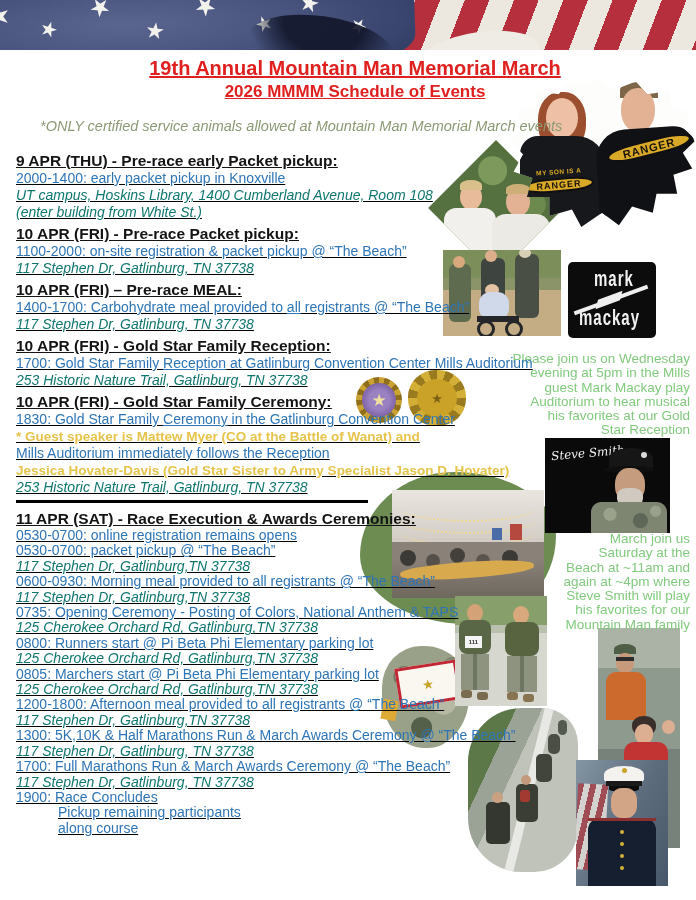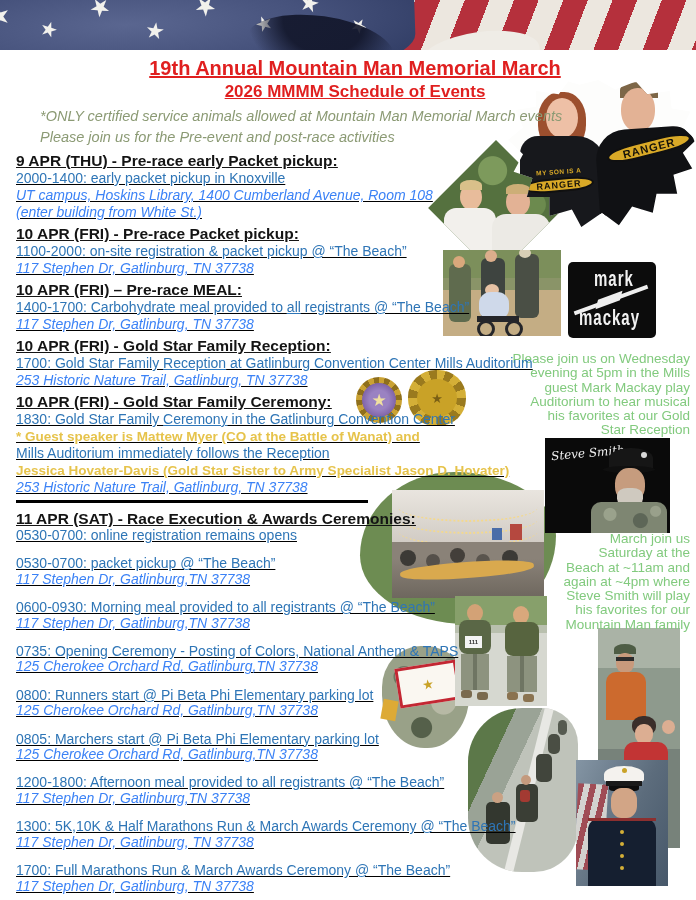--- a/index.html
+++ b/index.html
@@ -18,30 +18,30 @@
   .f-fold{position:absolute;left:245px;top:16px;width:150px;height:64px;
      background:radial-gradient(ellipse at 50% 10%,rgba(18,22,42,.9) 0 38%,transparent 72%);
      border-radius:50%;transform:rotate(8deg);}
   .f-white{position:absolute;left:420px;top:32px;width:120px;height:46px;background:#efece6;
      border-radius:50% 50% 0 0;transform:rotate(-8deg);}
 
   
   .titles{left:0;top:57px;width:710px;text-align:center;z-index:5;}
   .title{font-size:20px;font-weight:bold;color:#e01f1f;text-decoration:underline;}
   .subtitle{font-size:17px;font-weight:bold;color:#e01f1f;text-decoration:underline;margin-top:2px;}
-  .notes{left:40px;top:106px;color:#8b9a74;font-style:italic;font-size:14.5px;line-height:21px;z-index:5;}
+  .notes{left:40px;top:116px;color:#8b9a74;font-style:italic;font-size:14.5px;line-height:21px;z-index:5;}
   #sections{left:16px;top:152px;width:470px;z-index:6;}
   .section{margin-bottom:4px;text-decoration:underline;}
   .heading{font-size:15.5px;font-weight:bold;color:#141414;text-decoration:underline;line-height:18px;white-space:nowrap;}
   .line{font-size:14px;line-height:17px;white-space:nowrap;}
   .compact .line{line-height:15.4px;}
-  .line.gap{margin-top:13px;}
+  .line.gap{margin-top:0;}
   .line.blue,.line.indent{color:#2e75b6;}
   .line.indent{padding-left:42px;}
-  .line.addr{color:#3b82f6;font-style:italic;}
+  .line.addr{color:#0f766e;font-style:italic;}
   .line.yellow{color:#e6c34b;font-weight:bold;font-size:13.5px;}
   .u{text-decoration:underline;}
   .divider{height:3px;background:#000;width:352px;margin:4px 0 7px 0;}
 
   
   .green{z-index:5;text-align:right;color:#82ca7e;font-size:13.5px;line-height:14.3px;}
   .g1{right:6px;top:352px;width:200px;}
   .g2{right:6px;top:532px;width:190px;}
 
   
@@ -144,21 +144,20 @@
     <div class="f-fold"></div>
     <div class="f-white"></div>
   </div>
 
   <div class="abs titles">
     <div class="title">19th Annual Mountain Man Memorial March</div>
     <div class="subtitle">2026 MMMM Schedule of Events</div>
   </div>
   <div class="abs notes">
       <div>*ONLY certified service animals allowed at Mountain Man Memorial March events</div>
-      <div>Please join us for the Pre-event and post-race activities</div>
     </div>
 
   <div class="abs" id="sections">
       <div class="section">
         <div class="heading">9 APR (THU) - Pre-race early Packet pickup:</div>
         <div class="line blue"><span>2000-1400: early packet pickup in Knoxville</span></div>
         <div class="line addr"><span>UT campus, Hoskins Library, 1400 Cumberland Avenue, Room 108</span></div>
         <div class="line addr"><span>(enter building from White St.)</span></div>
       </div>
       <div class="section">

